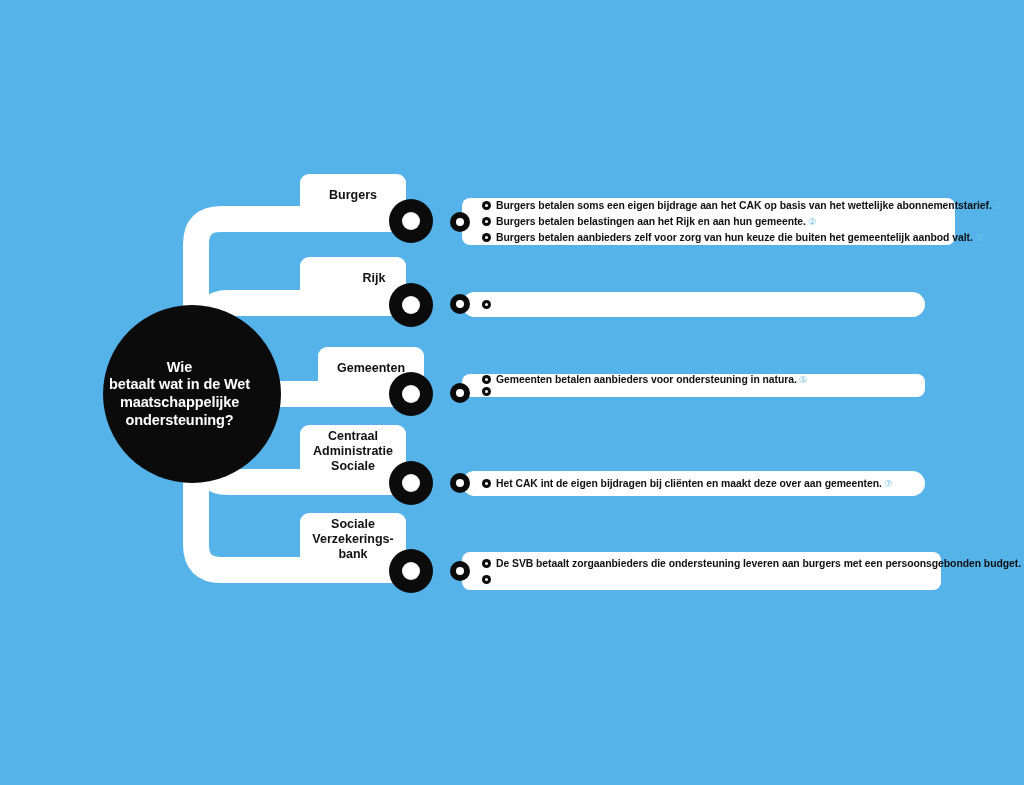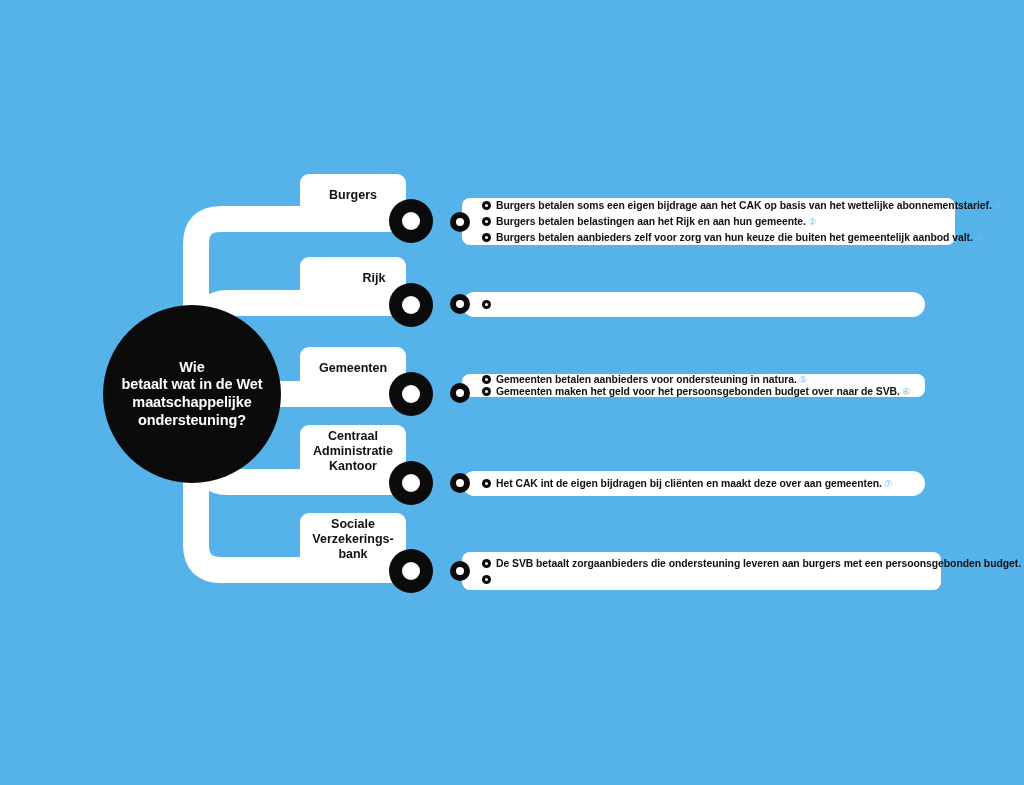--- a/index.html
+++ b/index.html
@@ -14,21 +14,21 @@
   
   #ribbons{position:absolute;left:0;top:0;width:1024px;height:785px;}
 
   
   .hub{
     position:absolute;
     left:103px;top:305px;
     width:178px;height:178px;
     border-radius:50%;
     background:#0b0b0b;
-    display:flex;align-items:center;justify-content:center;
+    display:flex;align-items:center;justify-content:flex-start;
     z-index:6;
   }
   .hub-text{
     color:#ffffff;
     font-size:14.5px;
     font-weight:bold;
     line-height:1.22;
     text-align:center;
     letter-spacing:-0.1px;
     white-space:pre-line;
@@ -192,41 +192,40 @@
   </div>
   <div class="donut-big" style="left:389px;top:283px;"></div>
 
   <div class="panel single" style="left:462px;top:292px;width:463px;height:25px;">
     <div class="bullet-row">
       <span class="bullet-mark"></span>
     </div>
   </div>
   <div class="donut-mid" style="left:450px;top:294px;"></div>
 
-  <div class="label-box" style="left:300px;top:347px;height:42px;">
+  <div class="label-box" style="left:318px;top:347px;height:42px;">
     <span>Gemeenten</span>
   </div>
   <div class="donut-big" style="left:389px;top:372px;"></div>
 
   <div class="panel multi" style="left:462px;top:374px;width:463px;height:23px;">
     <div class="bullet-row">
       <span class="bullet-mark"></span>
       <span class="bullet-text"><span>Gemeenten betalen aanbieders voor ondersteuning in natura.</span><span class="num-badge">⑤</span></span>
     </div>
     <div class="bullet-row">
       <span class="bullet-mark"></span>
-      <span class="bullet-text"><span>Gemeenten maken het geld voor het persoonsgebonden budget over naar de SVB.</span><span class="num-badge">⑥</span></span>
     </div>
   </div>
   <div class="donut-mid" style="left:450px;top:383px;"></div>
 
   <div class="label-box" style="left:300px;top:425px;height:53px;">
     <span>Centraal
 Administratie
-Kantoor</span>
+Sociale</span>
   </div>
   <div class="donut-big" style="left:389px;top:461px;"></div>
 
   <div class="panel single" style="left:462px;top:471px;width:463px;height:25px;">
     <div class="bullet-row">
       <span class="bullet-mark"></span>
       <span class="bullet-text"><span>Het CAK int de eigen bijdragen bij cliënten en maakt deze over aan gemeenten.</span><span class="num-badge">⑦</span></span>
     </div>
   </div>
   <div class="donut-mid" style="left:450px;top:473px;"></div>

